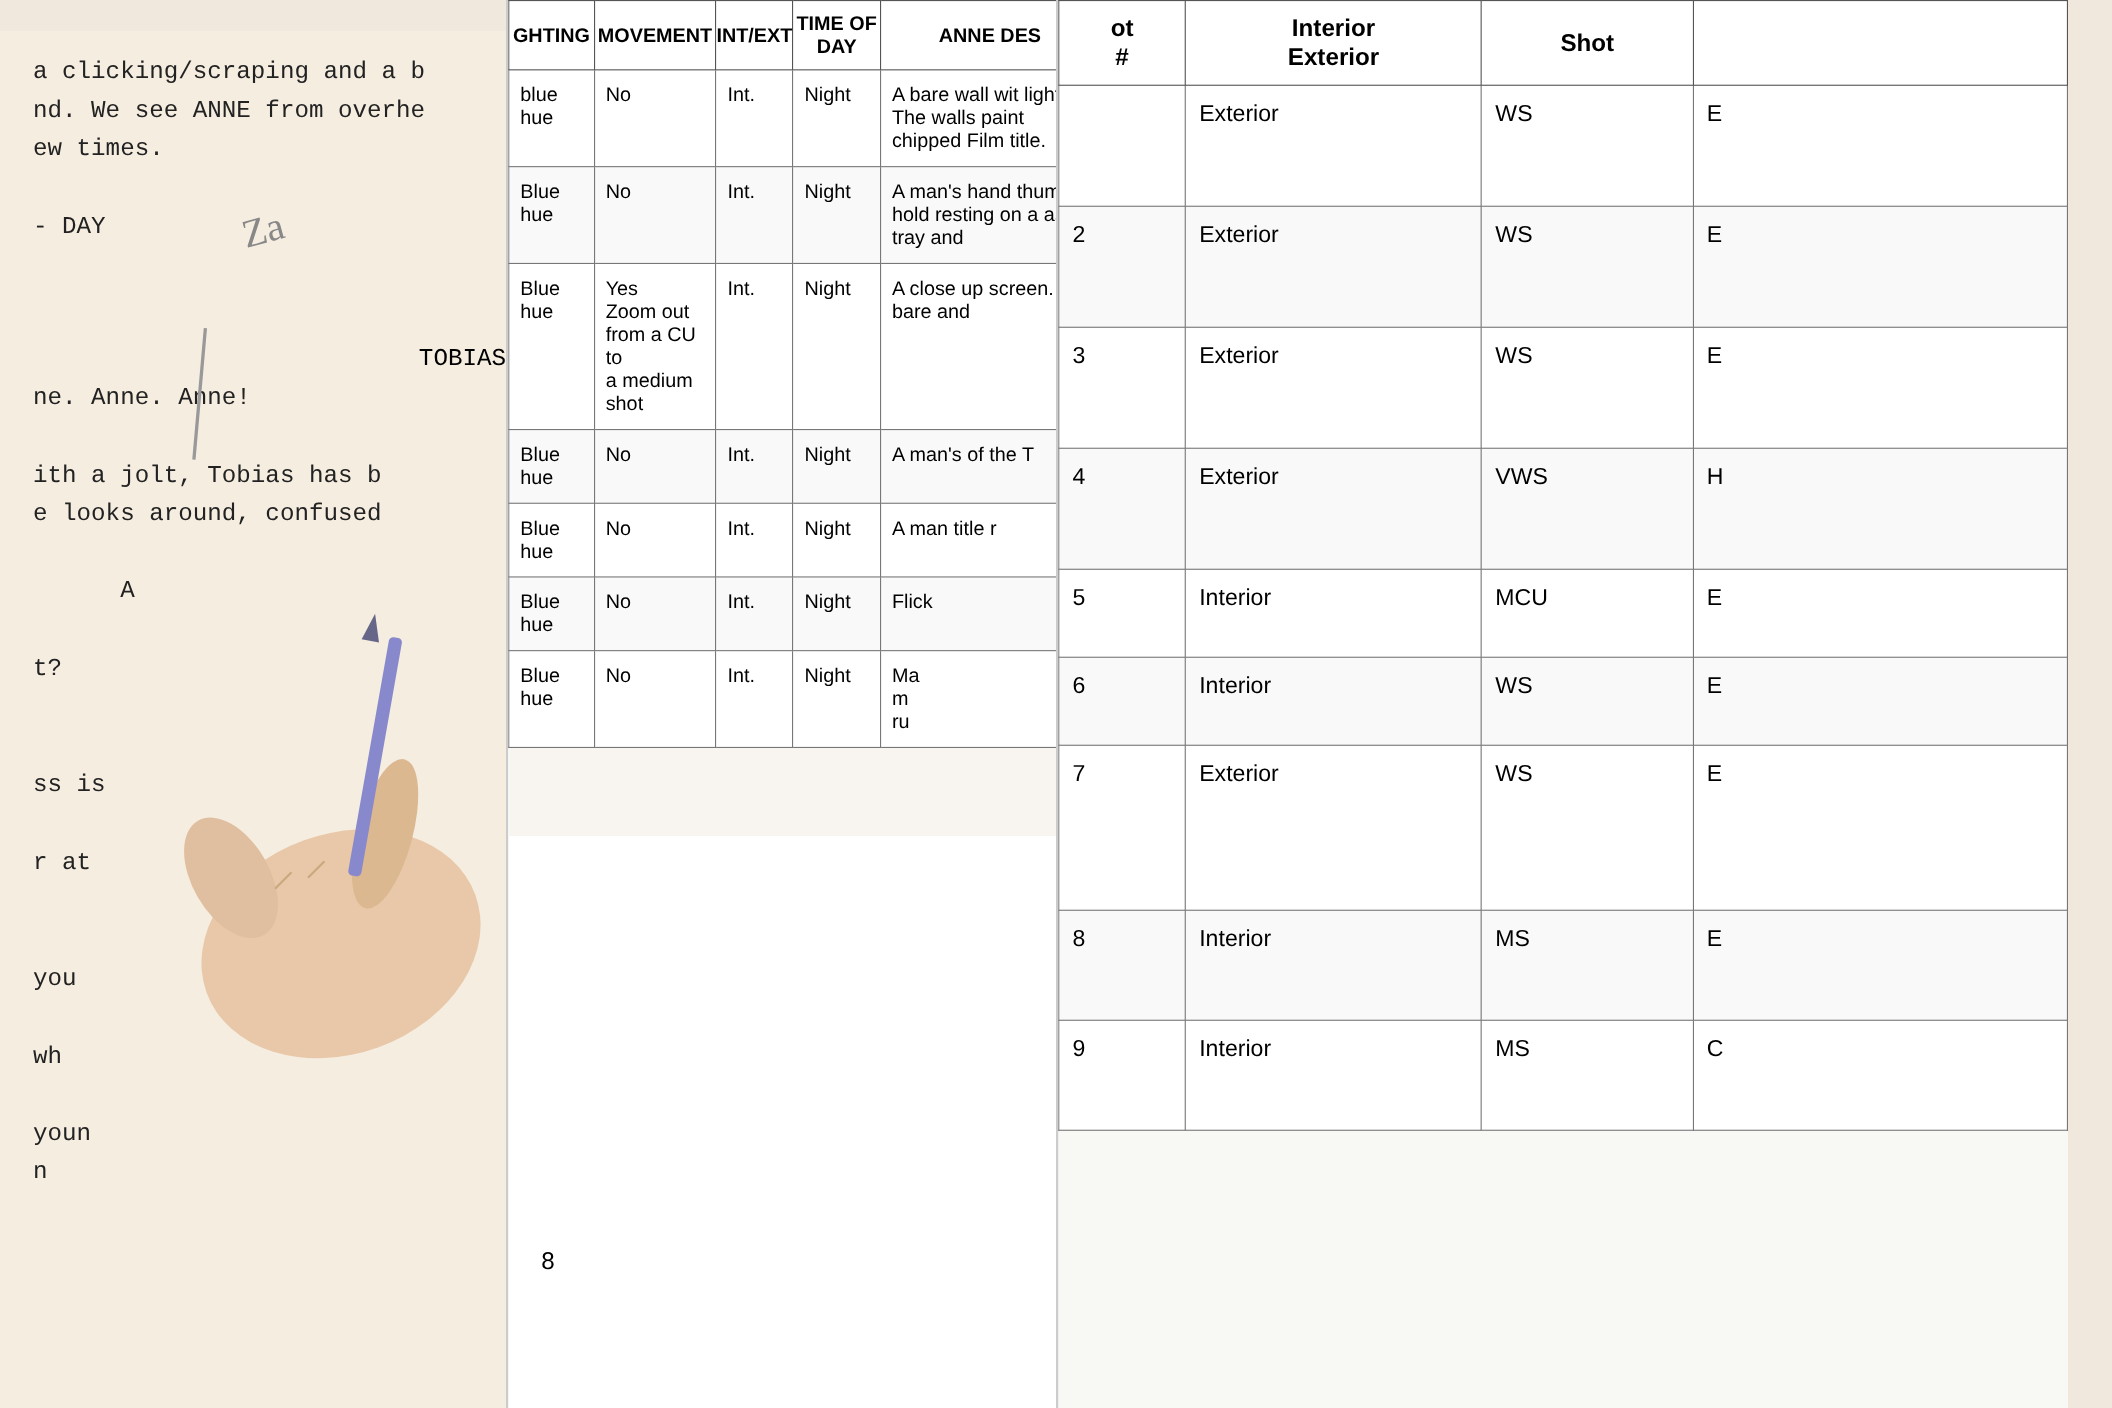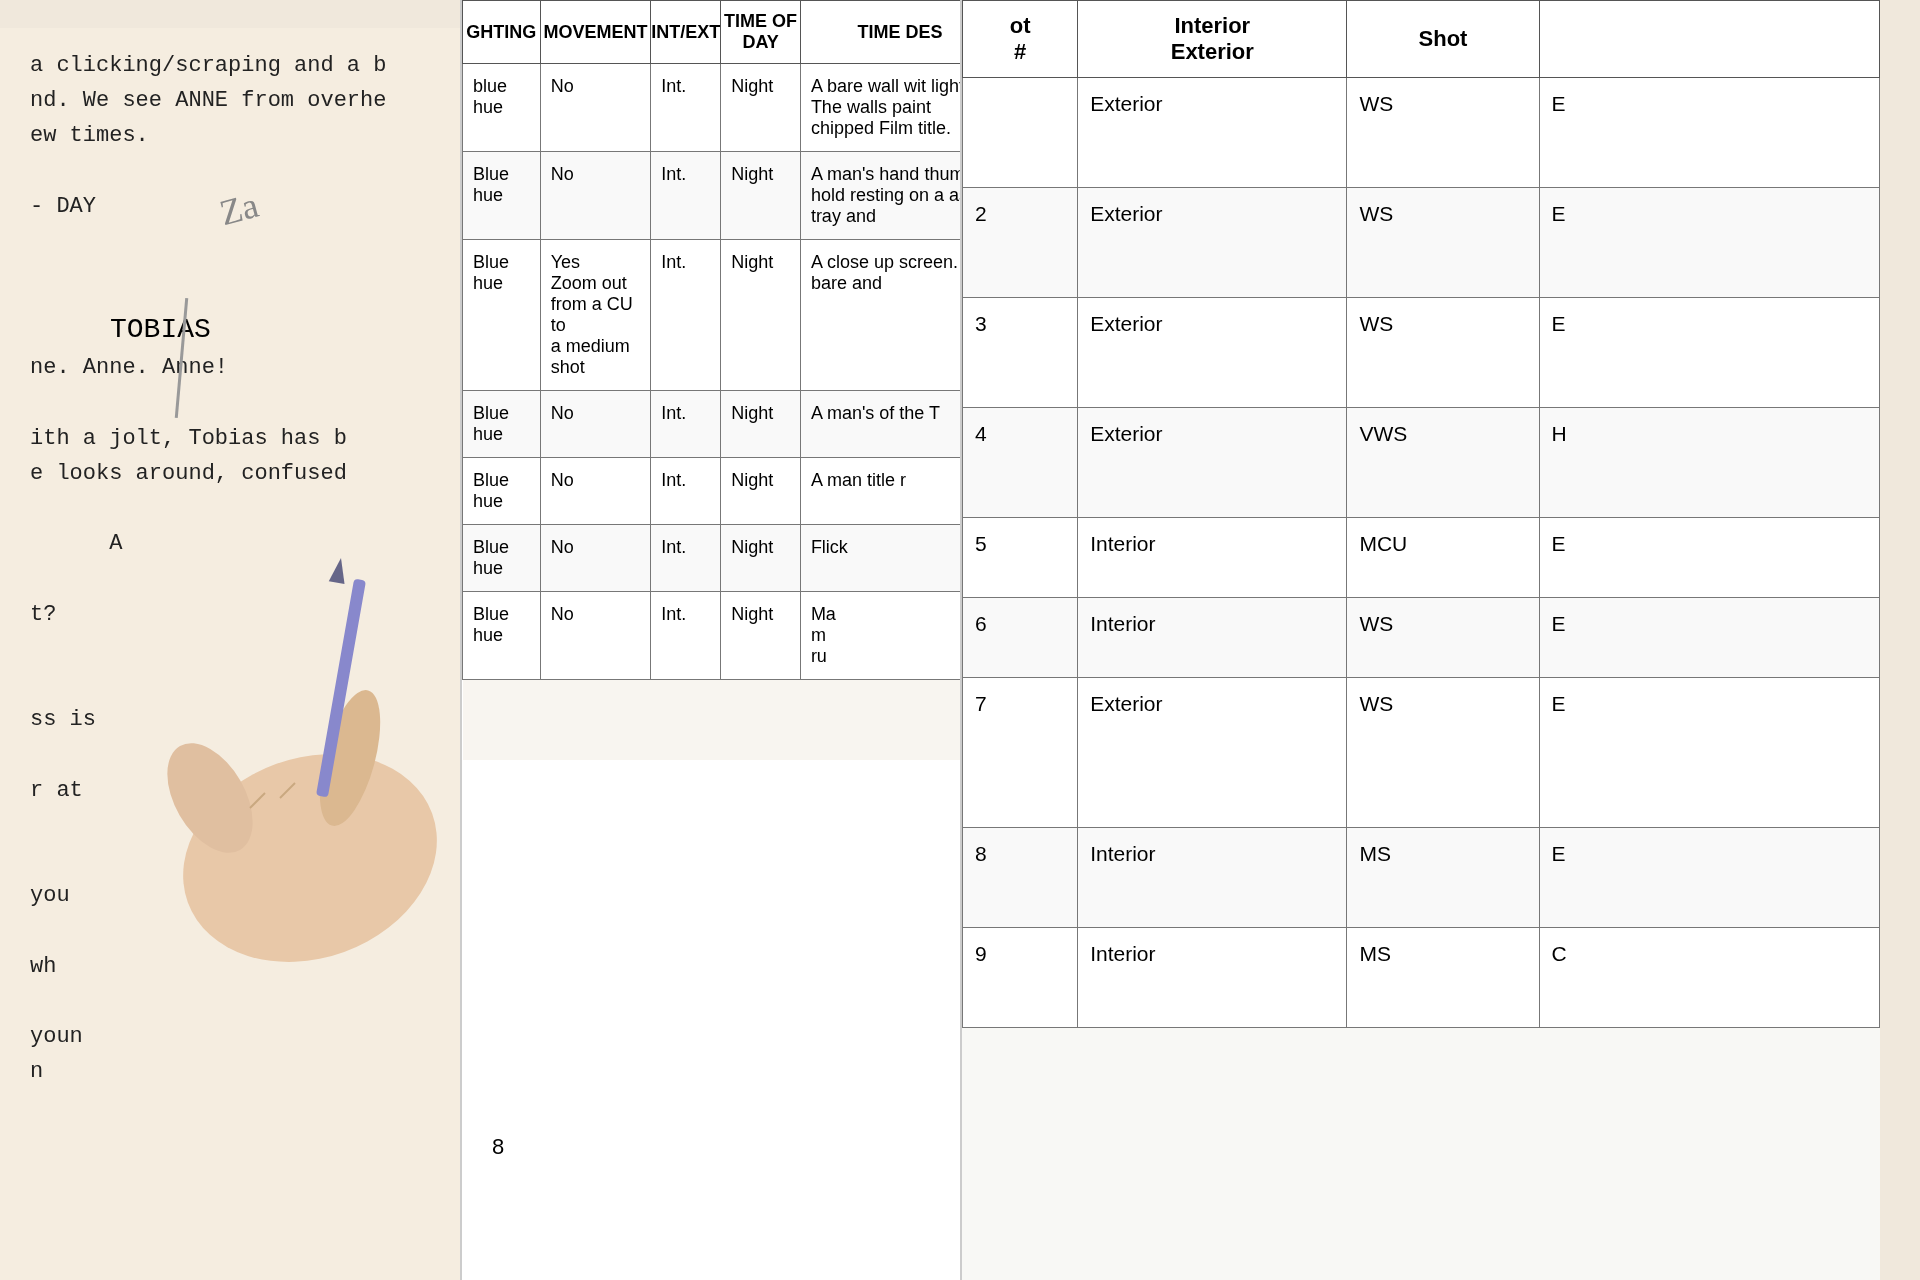--- a/index.html
+++ b/index.html
@@ -27,23 +27,23 @@
 
     .screenplay-text {
       font-family: 'Courier New', Courier, monospace;
       font-size: 22px;
       line-height: 1.6;
       color: #222;
       white-space: pre-wrap;
     }
 
     .screenplay-character {
-      text-align: left;
+      text-align: right;
       font-family: 'Courier New', Courier, monospace;
-      font-size: 28px;
+      font-size: 22px;
       margin: 20px 0 5px 80px;
     }
 
     
     .hand-overlay {
       position: absolute;
       left: 150px;
       top: 350px;
       width: 320px;
       height: 600px;
@@ -210,21 +210,21 @@
 </div>
 
 <div class="table-panel-middle table-middle">
   <table class="shot-table">
     <thead>
       <tr>
         <th>GHTING</th>
         <th>MOVEMENT</th>
         <th>INT/EXT</th>
         <th>TIME OF DAY</th>
-        <th>TIME DES</th>
+        <th>ANNE DES</th>
       </tr>
     </thead>
     <tbody>
       <tr>
         <td>blue hue</td>
         <td>No</td>
         <td>Int.</td>
         <td>Night</td>
         <td>A bare wall wit light. The walls paint chipped Film title.</td>
       </tr>

